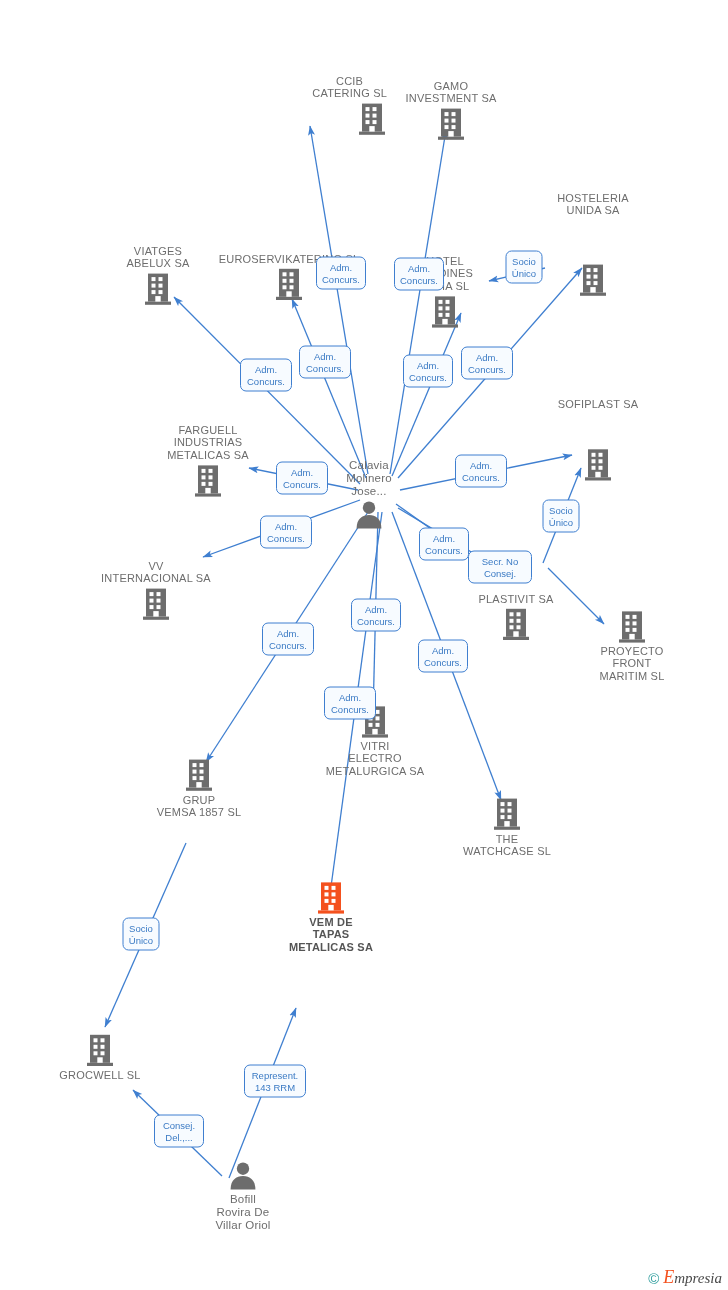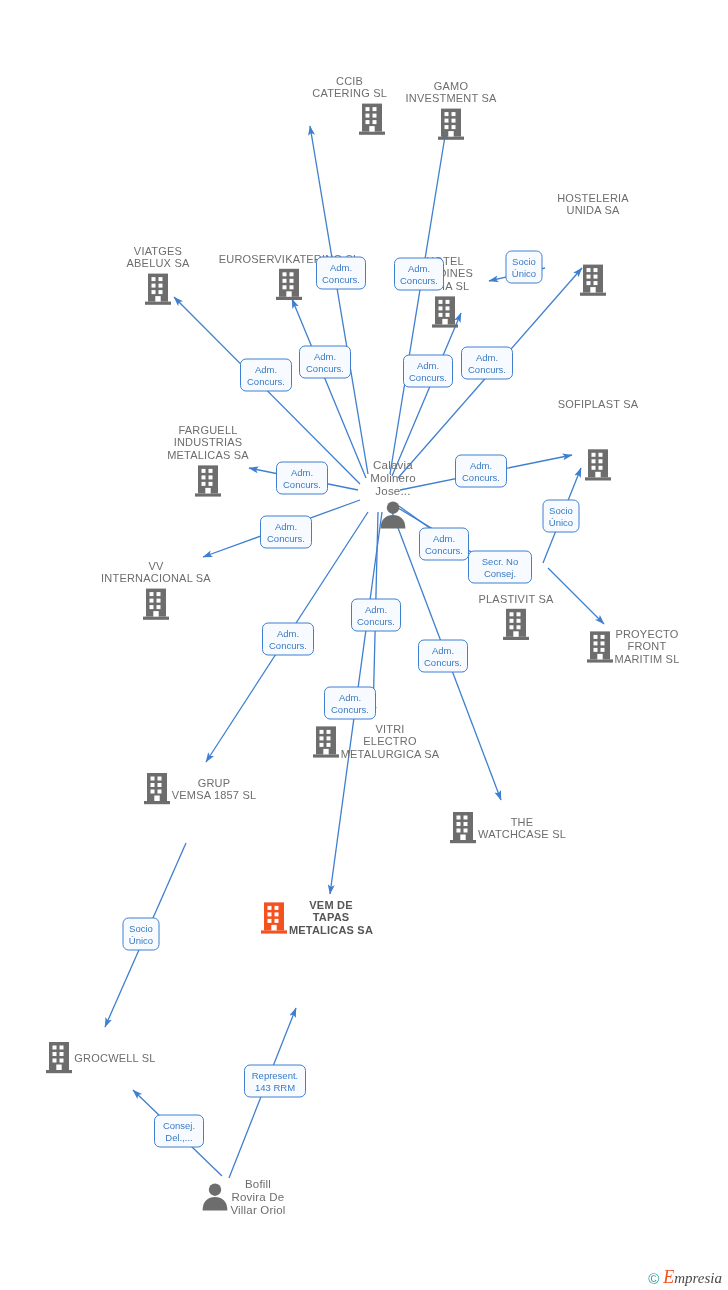--- a/index.html
+++ b/index.html
@@ -1,20 +1,20 @@
 <!DOCTYPE html>
 <html><head>
 <meta charset="utf-8">
 <style>
   html,body{margin:0;padding:0;background:#ffffff;}
   body{font-family:"Liberation Sans","DejaVu Sans",sans-serif;}
   #stage{position:relative;width:728px;height:1290px;overflow:hidden;background:#fff;}
   #edges{position:absolute;left:0;top:0;width:728px;height:1290px;}
 
-  .node{position:absolute;transform:translate(-50%,-50%);display:flex;flex-direction:row;
+  .node{position:absolute;transform:translate(-50%,-50%);display:flex;flex-direction:column;
         align-items:center;justify-content:center;width:150px;}
   .node .ico{display:block;line-height:0;}
   .node .nlabel{margin-top:2px;text-align:center;font-size:11px;line-height:12.4px;
         color:#6d6d6d;letter-spacing:.2px;white-space:pre-line;}
   .node.company .nlabel{color:#6d6d6d;}
   .node.highlight .nlabel{color:#555;font-weight:bold;}
   .node.person .nlabel{color:#6d6d6d;font-size:11.5px;line-height:13px;}
   .node.label-above{flex-direction:column-reverse;}
   .node.label-above .nlabel{margin-top:0;margin-bottom:2px;}
 
@@ -180,21 +180,21 @@
             <rect x="8.5" y="5.5" width="4" height="4" fill="#fff"></rect>
             <rect x="15.5" y="5.5" width="4" height="4" fill="#fff"></rect>
             <rect x="8.5" y="12" width="4" height="4" fill="#fff"></rect>
             <rect x="15.5" y="12" width="4" height="4" fill="#fff"></rect>
             <rect x="8.5" y="18.5" width="4" height="4" fill="#fff"></rect>
             <rect x="15.5" y="18.5" width="4" height="4" fill="#fff"></rect>
             <rect x="12.3" y="24.5" width="5.4" height="5.5" fill="#fff"></rect>
           </svg></span>
         <div class="nlabel">SOFIPLAST SA</div>
       </div>
-      <div class="node person label-above" style="left: 393px; top: 494px;">
+      <div class="node person label-above" style="left: 369px; top: 494px;">
         <span class="ico"><svg width="30" height="30" viewBox="0 0 30 30" aria-hidden="true">
             <circle cx="15" cy="8.2" r="6.2" fill="#6d6d6d"></circle>
             <path d="M2.6 29 C2.6 19.6 8.2 15.6 15 15.6 C21.8 15.6 27.4 19.6 27.4 29 Z" fill="#6d6d6d"></path>
           </svg></span>
         <div class="nlabel">Calavia
 Molinero
 Jose...</div>
       </div>
       <div class="node company label-above" style="left: 156px; top: 590px;">
         <span class="ico"><svg width="30" height="34" viewBox="0 0 30 34" aria-hidden="true">
@@ -280,21 +280,21 @@
             <rect x="15.5" y="5.5" width="4" height="4" fill="#fff"></rect>
             <rect x="8.5" y="12" width="4" height="4" fill="#fff"></rect>
             <rect x="15.5" y="12" width="4" height="4" fill="#fff"></rect>
             <rect x="8.5" y="18.5" width="4" height="4" fill="#fff"></rect>
             <rect x="15.5" y="18.5" width="4" height="4" fill="#fff"></rect>
             <rect x="12.3" y="24.5" width="5.4" height="5.5" fill="#fff"></rect>
           </svg></span>
         <div class="nlabel">THE
 WATCHCASE SL</div>
       </div>
-      <div class="node company highlight" style="left: 316px; top: 917px;">
+      <div class="node company highlight" style="left: 331px; top: 917px;">
         <span class="ico"><svg width="30" height="34" viewBox="0 0 30 34" aria-hidden="true">
             <rect x="5" y="2" width="20" height="28" fill="#f4511e"></rect>
             <rect x="2" y="30" width="26" height="3.2" fill="#f4511e"></rect>
             <rect x="8.5" y="5.5" width="4" height="4" fill="#fff"></rect>
             <rect x="15.5" y="5.5" width="4" height="4" fill="#fff"></rect>
             <rect x="8.5" y="12" width="4" height="4" fill="#fff"></rect>
             <rect x="15.5" y="12" width="4" height="4" fill="#fff"></rect>
             <rect x="8.5" y="18.5" width="4" height="4" fill="#fff"></rect>
             <rect x="15.5" y="18.5" width="4" height="4" fill="#fff"></rect>
             <rect x="12.3" y="24.5" width="5.4" height="5.5" fill="#fff"></rect>

